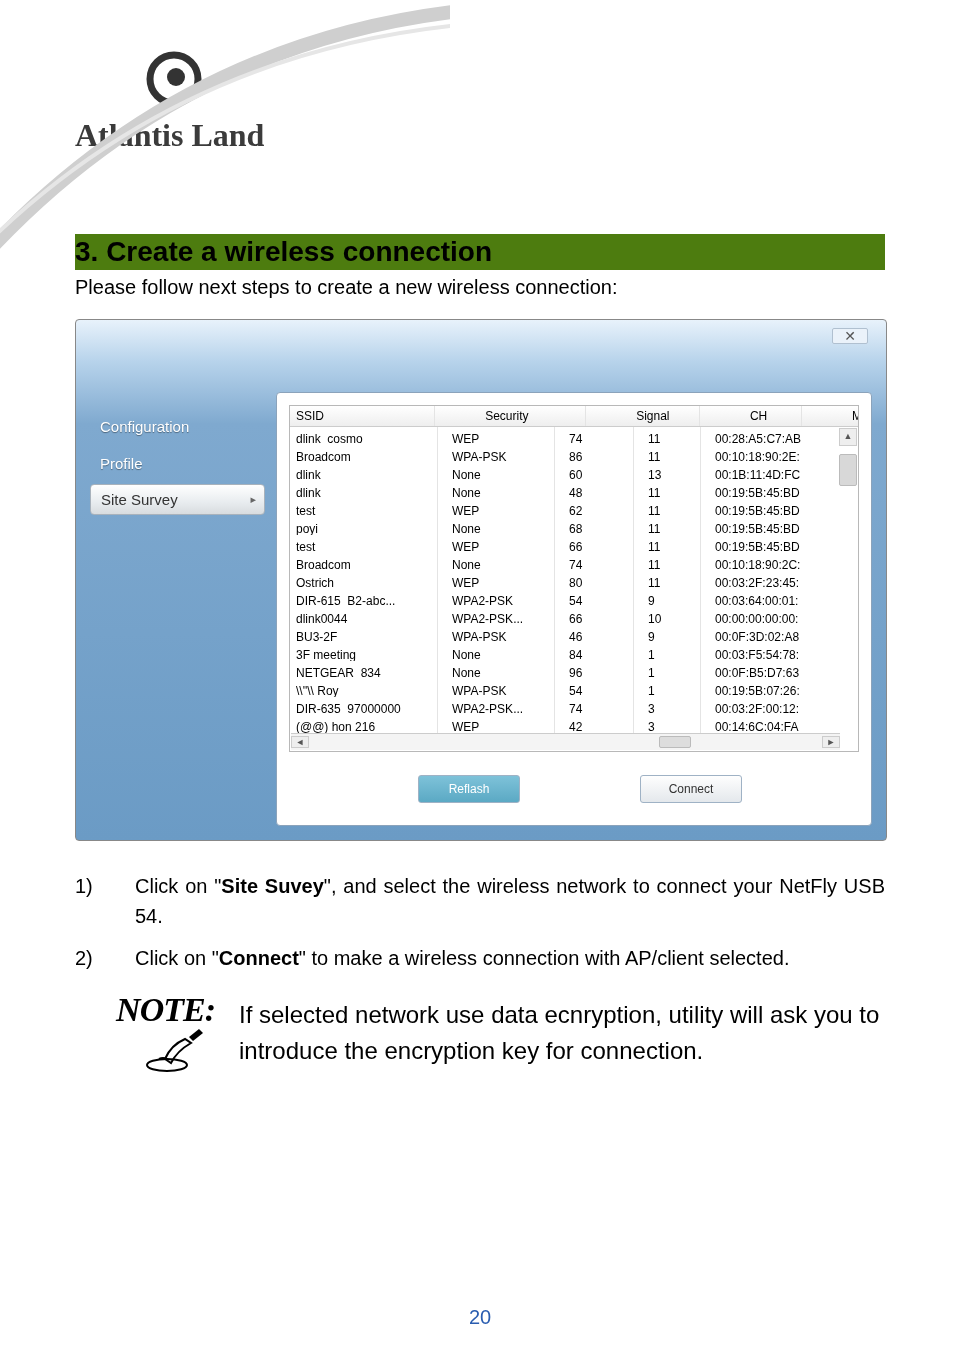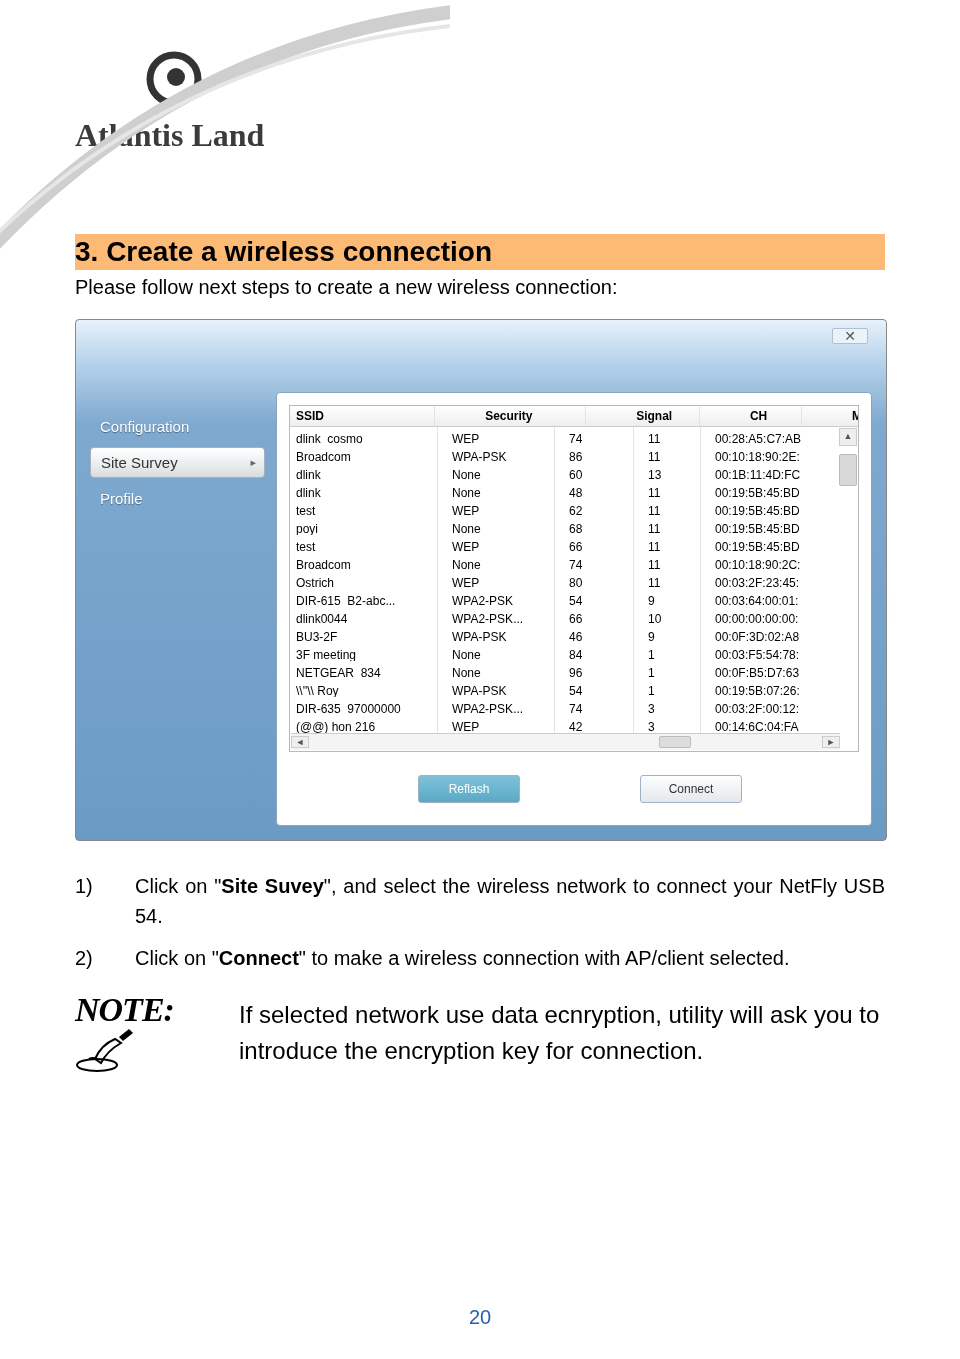--- a/index.html
+++ b/index.html
@@ -36,21 +36,21 @@
     top: -50px;
     left: -75px;
     width: 450px;
     height: 250px;
     pointer-events: none;
   }
   .section-heading {
     font-size: 28px;
     font-weight: bold;
     color: #000;
-    background: #fdba74;
+    background: #4d7c0f;
     padding: 2px 0;
     margin-bottom: 6px;
   }
   .intro-text {
     font-size: 20px;
     margin-bottom: 20px;
   }
   .screenshot {
     width: 810px;
     height: 520px;
@@ -130,21 +130,21 @@
     height: 345px;
     border: 1px solid #b8b8b8;
     font-family: Arial;
     font-size: 12px;
     overflow: hidden;
   }
   .thead {
     display: flex;
     background: linear-gradient(#fff,#eee);
     border-bottom: 1px solid #ccc;
-    font-weight: bold;
+    font-weight: normal;
     gap: 44px;
   }
   .th, .td {
     padding: 3px 6px;
     border-right: 1px solid #e4e4e4;
     overflow: hidden;
     white-space: nowrap;
   }
   .col-ssid   { width: 135px; }
   .col-sec    { width: 96px; }
@@ -193,21 +193,21 @@
     line-height: 1.5;
     display: flex;
     margin-bottom: 12px;
   }
   .list-num {
     width: 60px;
     flex-shrink: 0;
   }
   .list-body { flex: 1; text-align: justify;}
   .note-row { display:flex; align-items:flex-start; margin-top:18px; gap:24px;}
-  .note-icon-wrap { width:140px; flex-shrink:0; text-align:left;}
+  .note-icon-wrap { width:140px; flex-shrink:0; text-align:right;}
   .note-label { font-family:"Comic Sans MS","Brush Script MT",cursive; font-size:34px; font-weight:bold; font-style:italic; letter-spacing:-1px;}
   .hand-icon { margin-top:-4px;}
   .note-text { font-size:24px; line-height:1.5; flex:1; padding-top:6px;}
   .pagenum {
     position:absolute;
     bottom: 30px;
     left:0; right:0;
     text-align:center;
     font-size:20px;
     color:#2a5db0;
@@ -234,25 +234,25 @@
   </div>
 
   <div class="section-heading">3. Create a wireless connection</div>
   <div class="intro-text">Please follow next steps to create a new wireless connection:</div>
 
   <div class="screenshot">
     <div class="close-x">✕</div>
 
     <div class="sidebar" id="sidebar">
         <div class="side-item">Configuration</div>
+        <div class="side-item">Profile</div>
         <div class="side-item selected">
           <span>Site Survey</span>
           <span class="chev">▸</span>
         </div>
-        <div class="side-item">Profile</div>
       </div>
 
     <div class="main-panel">
       <div class="table-wrap">
         <div class="thead" id="thead">
             <div class="th col-ssid">SSID</div>
             <div class="th col-sec">Security</div>
             <div class="th col-sig">Signal</div>
             <div class="th col-ch">CH</div>
             <div class="th col-mac">MAC</div>

